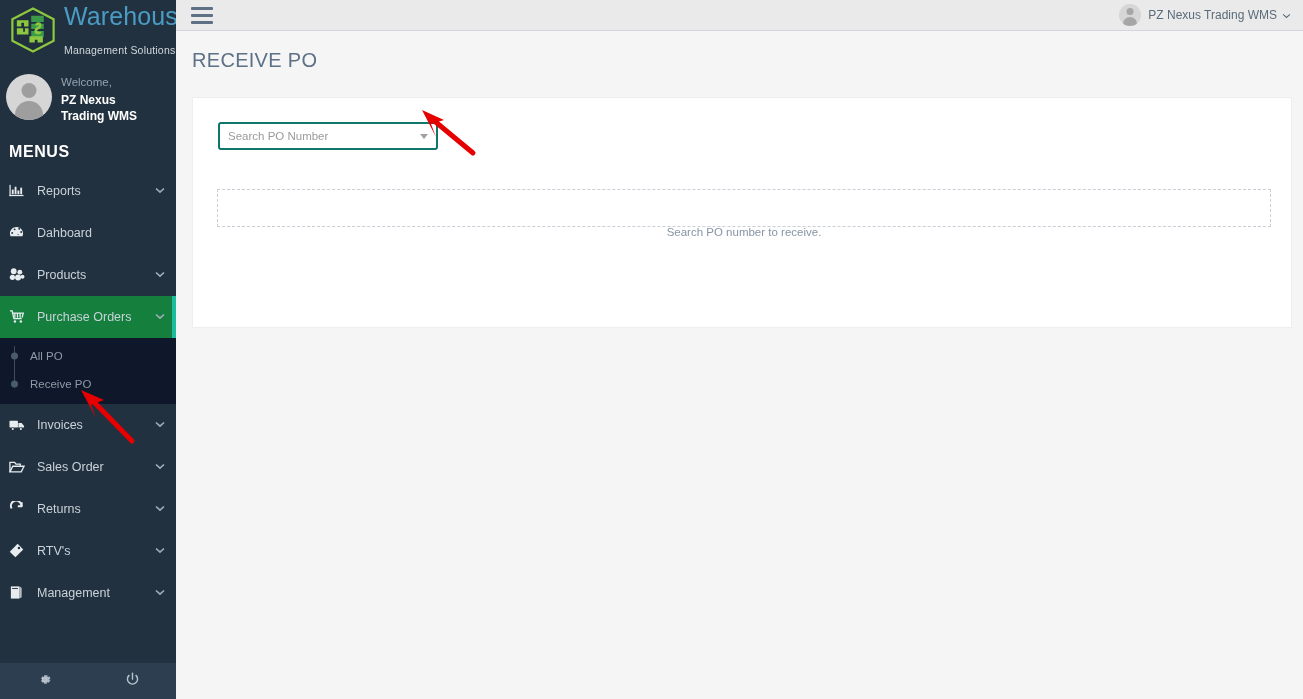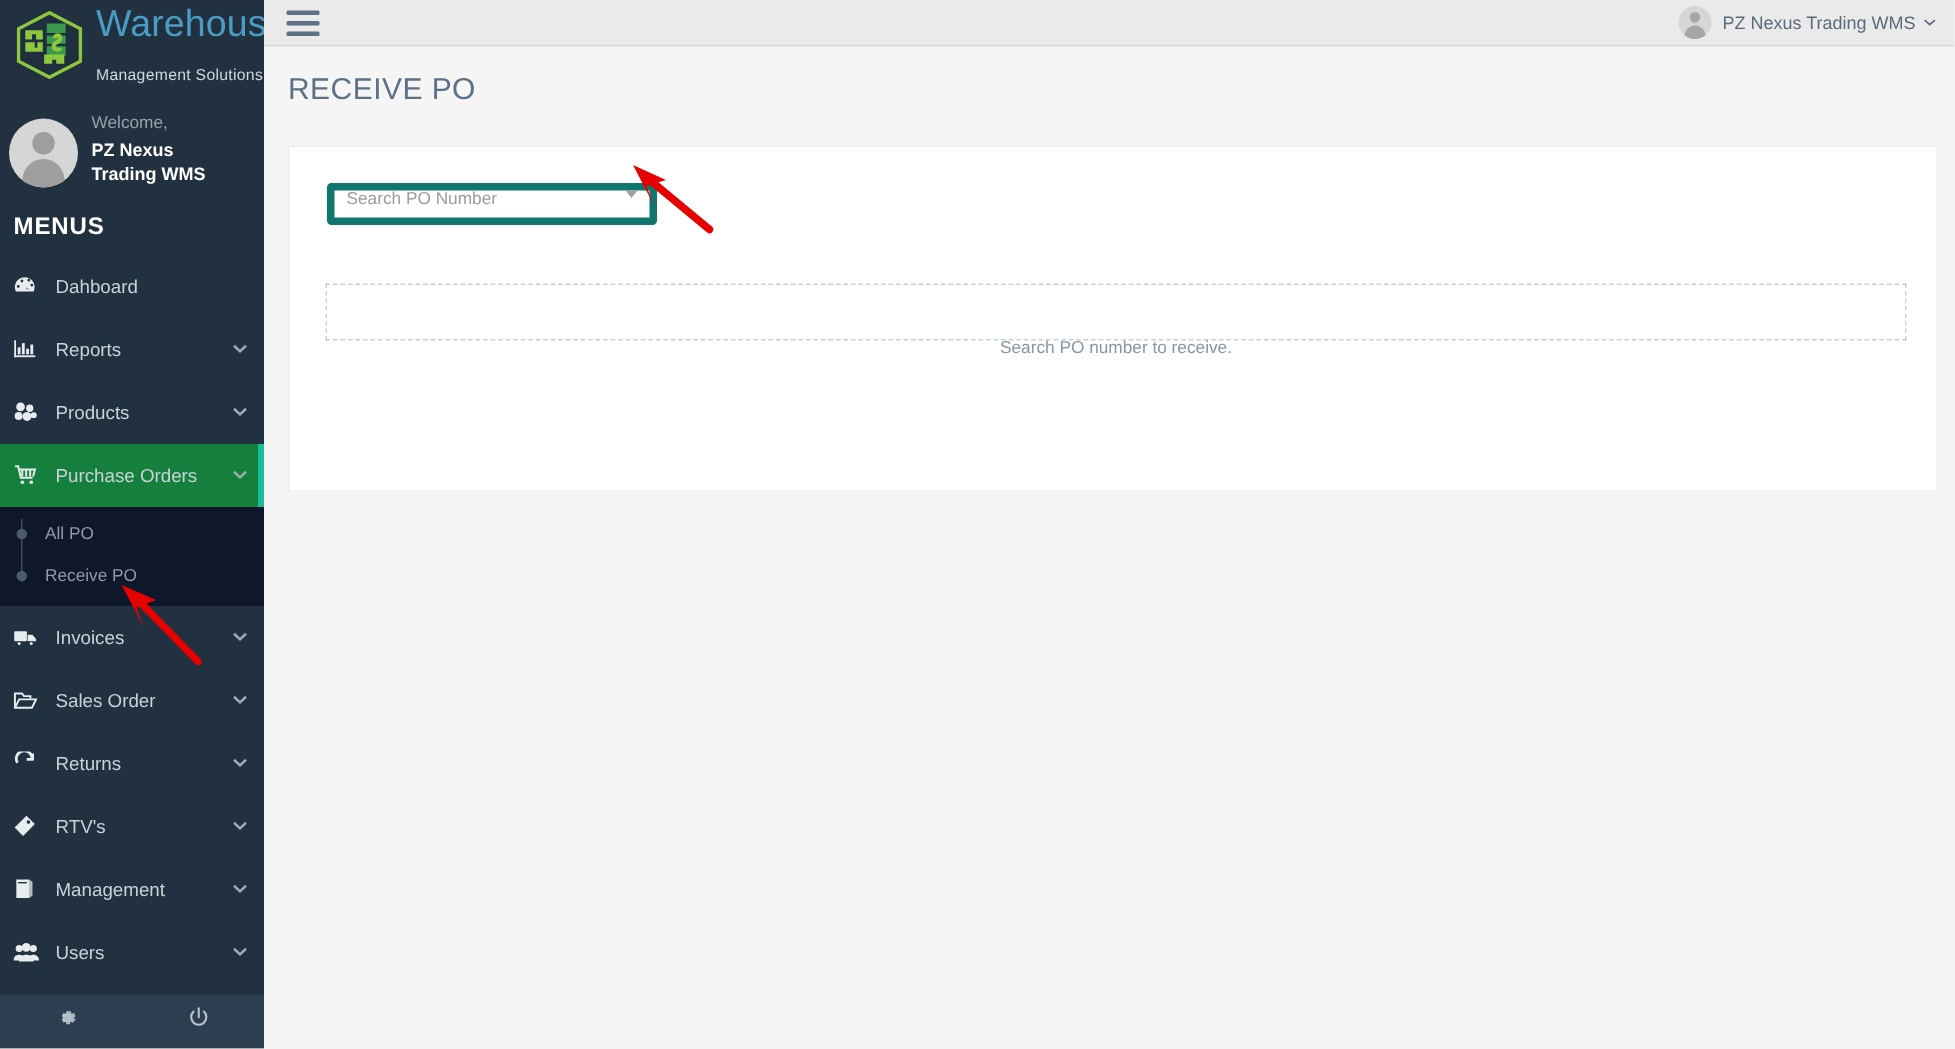--- a/index.html
+++ b/index.html
@@ -27,21 +27,21 @@
   .brand-title {
     font-size: 25px; color: #4a9cc4; letter-spacing: .1px;
     font-weight: 400;
   }
   .brand-sub {
     font-size: 10.5px; color: #cfd8dc; letter-spacing: .2px;
     margin-top: 16px;
   }
 
   .user-block {
-    display: flex; align-items: flex-end;
+    display: flex; align-items: center;
     padding: 9px 10px 12px 6px;
   }
   .avatar-lg {
     width: 46px; height: 46px; border-radius: 50%;
     background: #d6d6d6; flex: 0 0 46px; position: relative;
     overflow: hidden;
   }
   .avatar-lg::before {
     content: ""; position: absolute; left: 50%; top: 9px;
     width: 15px; height: 15px; border-radius: 50%;
@@ -161,22 +161,22 @@
     letter-spacing: .3px; padding: 18px 0 11px 16px;
   }
   .card {
     position: absolute; left: 16px; top: 66px;
     width: 1100px; height: 231px;
     background: #ffffff; border: 1px solid #eeeeee;
   }
   .select-wrap { position: absolute; left: 25px; top: 24px; }
   .po-select {
     width: 220px; height: 28px;
-    border: 5px solid #0f766e; border-radius: 3px;
-    background: #ffffff; display: flex; align-items: flex-start;
+    border: 2px solid #0f766e; border-radius: 3px;
+    background: #ffffff; display: flex; align-items: center;
     padding: 0 8px; cursor: pointer; position: relative;
   }
   .po-select-text { font-size: 11.5px; color: #9b9b9b; flex: 1; }
   .po-select-arrow {
     width: 0; height: 0;
     border-left: 4px solid transparent;
     border-right: 4px solid transparent;
     border-top: 5px solid #a0a0a0;
   }
   .empty-box {
@@ -222,44 +222,44 @@
         <div class="welcome">Welcome,</div>
         <div class="user-name">PZ Nexus Trading WMS</div>
       </div>
     </div>
 
     <div class="menus-label">MENUS</div>
 
     <div class="menu-item">
       <span class="mi-icon">
         <svg width="15" height="15" viewBox="0 0 16 16" fill="currentColor">
-          <path d="M8 2C4.1 2 1 5.1 1 9c0 1.1.3 2.1.7 3h12.6c.4-.9.7-1.9.7-3 0-3.9-3.1-7-7-7zm-4.6 7.5a1 1 0 110-2 1 1 0 010 2zM6 5.6a1 1 0 110-2 1 1 0 010 2zm4.6 5.3L8.6 9.6a1.2 1.2 0 10-1.1-1.6l1.9 1.3.6.9.6-.3zM10.9 5a1 1 0 110-2 1 1 0 010 2zm2.1 3.5a1 1 0 110-2 1 1 0 010 2z"></path>
-        </svg>
-      </span>
-      <span class="mi-label">Dahboard</span>
-      <span class="mi-caret"></span>
-    </div>
-
-    <div class="menu-item">
-      <span class="mi-icon">
-        <svg width="15" height="15" viewBox="0 0 16 16" fill="currentColor">
           <rect x="0.5" y="2" width="1.3" height="12"></rect>
             <rect x="0.5" y="12.7" width="15" height="1.3"></rect>
           <rect x="3" y="7" width="2" height="5"></rect>
             <rect x="6" y="4" width="2" height="8"></rect>
           <rect x="9" y="8" width="2" height="4"></rect>
             <rect x="12" y="5" width="2" height="7"></rect>
         </svg>
       </span>
       <span class="mi-label">Reports</span>
       <span class="mi-caret">
         <svg width="10" height="7" viewBox="0 0 10 7" fill="none" stroke="currentColor" stroke-width="1.6">
             <path d="M1 1.5 L5 5.2 L9 1.5"></path>
           </svg>
       </span>
+    </div>
+
+    <div class="menu-item">
+      <span class="mi-icon">
+        <svg width="15" height="15" viewBox="0 0 16 16" fill="currentColor">
+          <path d="M8 2C4.1 2 1 5.1 1 9c0 1.1.3 2.1.7 3h12.6c.4-.9.7-1.9.7-3 0-3.9-3.1-7-7-7zm-4.6 7.5a1 1 0 110-2 1 1 0 010 2zM6 5.6a1 1 0 110-2 1 1 0 010 2zm4.6 5.3L8.6 9.6a1.2 1.2 0 10-1.1-1.6l1.9 1.3.6.9.6-.3zM10.9 5a1 1 0 110-2 1 1 0 010 2zm2.1 3.5a1 1 0 110-2 1 1 0 010 2z"></path>
+        </svg>
+      </span>
+      <span class="mi-label">Dahboard</span>
+      <span class="mi-caret"></span>
     </div>
 
     <div class="menu-item">
       <span class="mi-icon">
         <svg width="16" height="15" viewBox="0 0 17 16" fill="currentColor">
           <circle cx="5" cy="4.5" r="3.1"></circle>
             <circle cx="11.5" cy="5.5" r="2.6"></circle>
           <circle cx="3.6" cy="11" r="2.8"></circle>
             <circle cx="9.6" cy="11.3" r="3.2"></circle>
           <circle cx="14.4" cy="10.4" r="2.1"></circle>
@@ -375,38 +375,20 @@
         </svg>
       </span>
       <span class="mi-label">Management</span>
       <span class="mi-caret">
         <svg width="10" height="7" viewBox="0 0 10 7" fill="none" stroke="currentColor" stroke-width="1.6">
             <path d="M1 1.5 L5 5.2 L9 1.5"></path>
           </svg>
       </span>
     </div>
 
-    <div class="menu-item">
-      <span class="mi-icon">
-        <svg width="17" height="14" viewBox="0 0 18 14" fill="currentColor">
-          <circle cx="4" cy="4.2" r="2.5"></circle>
-            <circle cx="14" cy="4.2" r="2.5"></circle>
-          <circle cx="9" cy="3.4" r="3.1"></circle>
-          <path d="M0 12.6 c0-2.5 1.8-4 4-4 s4 1.5 4 4 z"></path>
-          <path d="M10 12.6 c0-2.5 1.8-4 4-4 s4 1.5 4 4 z"></path>
-          <path d="M3.8 13.4 c0-3 2.3-4.9 5.2-4.9 s5.2 1.9 5.2 4.9 z"></path>
-        </svg>
-      </span>
-      <span class="mi-label">Users</span>
-      <span class="mi-caret">
-        <svg width="10" height="7" viewBox="0 0 10 7" fill="none" stroke="currentColor" stroke-width="1.6">
-            <path d="M1 1.5 L5 5.2 L9 1.5"></path>
-          </svg>
-      </span>
-    </div>
 
     <div class="sidebar-footer">
       <div class="sf-btn">
         <span>
           <svg width="15" height="15" viewBox="0 0 16 16" fill="currentColor">
             <path d="M8 5.2a2.8 2.8 0 100 5.6 2.8 2.8 0 000-5.6zm0 4.2a1.4 1.4 0 110-2.8 1.4 1.4 0 010 2.8z"></path>
             <path d="M14.4 9.1l-1.2-.7a5.6 5.6 0 000-0.8l1.2-.7-1.4-2.4-1.2.7a5.3 5.3 0 00-.7-.4V3.4H7.6v1.4a5.3 5.3 0 00-.7.4l-1.2-.7-1.4 2.4 1.2.7a5.6 5.6 0 000 .8l-1.2.7 1.4 2.4 1.2-.7c.2.2.5.3.7.4v1.4h2.8v-1.4c.2-.1.5-.2.7-.4l1.2.7z" opacity="0.9"></path>
           </svg>
         </span>
       </div>

